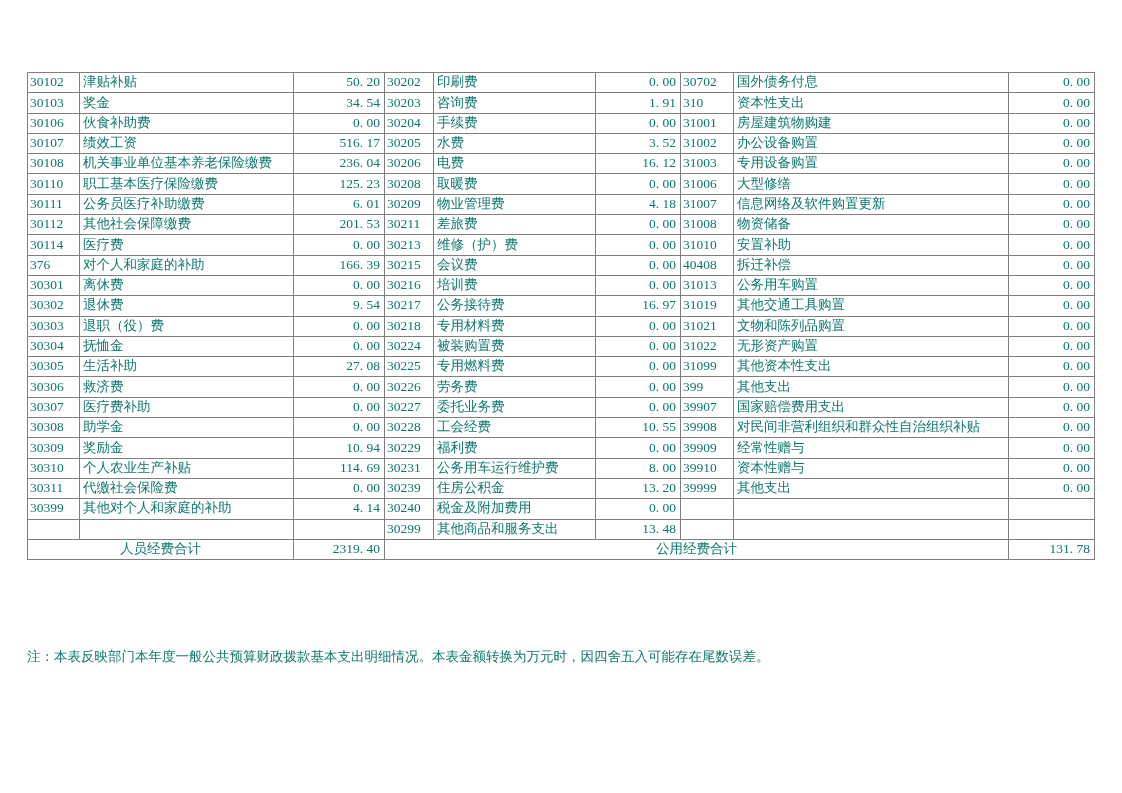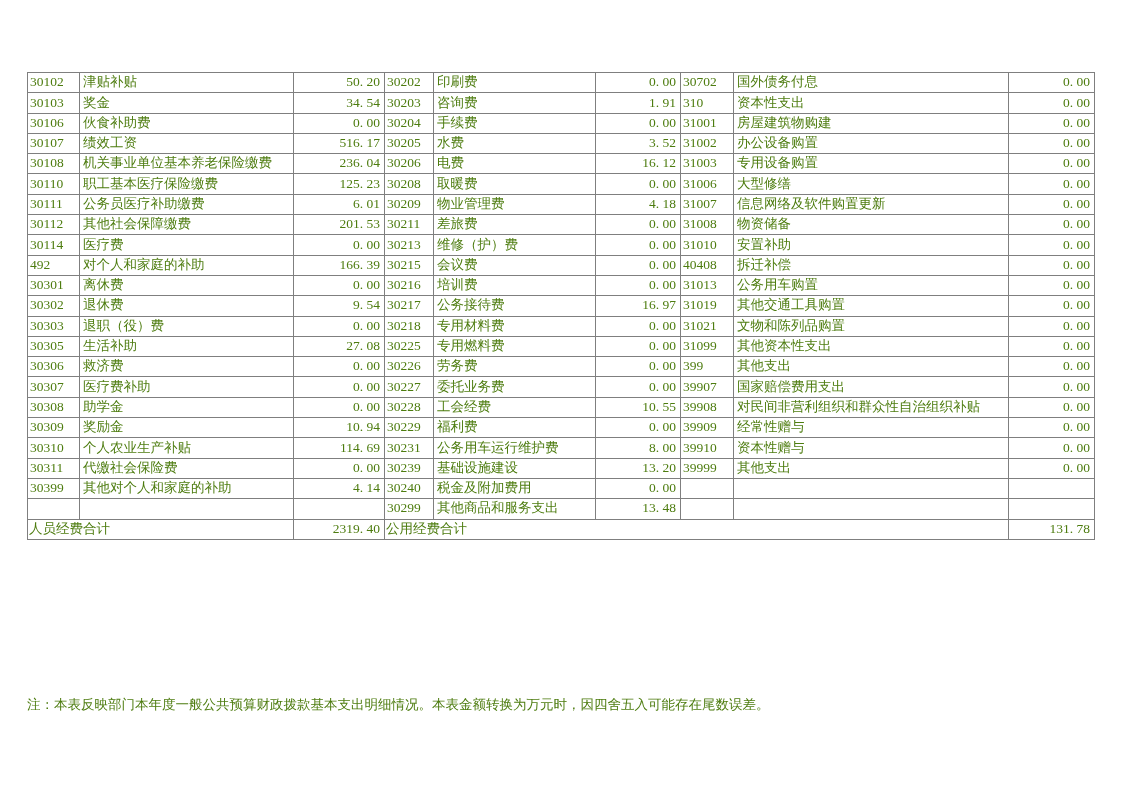--- a/index.html
+++ b/index.html
@@ -3,21 +3,21 @@
 <meta charset="utf-8">
 <style>
   * { box-sizing: border-box; }
   html, body { margin: 0; padding: 0; background: #ffffff; }
   .page {
     position: relative;
     width: 1122px;
     height: 793px;
     background: #ffffff;
     font-family: "Liberation Serif", "DejaVu Serif", serif;
-    color: #4d7c0f;
+    color: #0f766e;
     overflow: hidden;
   }
   table.budget {
     position: absolute;
     left: 27px;
     top: 72px;
     width: 1067px;
     border-collapse: collapse;
     table-layout: fixed;
   }
@@ -27,28 +27,27 @@
     font-size: 13.5px;
     line-height: 1.1;
     padding: 0 1px;
     overflow: hidden;
     white-space: nowrap;
     vertical-align: middle;
   }
   table.budget td.code   { text-align: left;  padding-left: 2px; }
   table.budget td.name   { text-align: left;  padding-left: 3px; }
   table.budget td.amount { text-align: right; padding-right: 4px; }
-  table.budget td.flabel { }
+  table.budget td.flabel { text-align: center; }
   .note {
     position: absolute;
     left: 27px;
     top: 648px;
     font-size: 13.5px;
     white-space: nowrap;
-    margin-top: 48px;
   }
 </style>
 </head>
 <body>
 
 <div class="page">
 
   <table class="budget">
     <colgroup>
       <col style="width:52px">
@@ -155,21 +154,21 @@
           <td class="name">医疗费</td>
           <td class="amount">0. 00</td>
           <td class="code">30213</td>
           <td class="name">维修（护）费</td>
           <td class="amount">0. 00</td>
           <td class="code">31010</td>
           <td class="name">安置补助</td>
           <td class="amount">0. 00</td>
         </tr>
         <tr>
-          <td class="code">492</td>
+          <td class="code">376</td>
           <td class="name">对个人和家庭的补助</td>
           <td class="amount">166. 39</td>
           <td class="code">30215</td>
           <td class="name">会议费</td>
           <td class="amount">0. 00</td>
           <td class="code">40408</td>
           <td class="name">拆迁补偿</td>
           <td class="amount">0. 00</td>
         </tr>
         <tr>
@@ -199,20 +198,31 @@
           <td class="name">退职（役）费</td>
           <td class="amount">0. 00</td>
           <td class="code">30218</td>
           <td class="name">专用材料费</td>
           <td class="amount">0. 00</td>
           <td class="code">31021</td>
           <td class="name">文物和陈列品购置</td>
           <td class="amount">0. 00</td>
         </tr>
         <tr>
+          <td class="code">30304</td>
+          <td class="name">抚恤金</td>
+          <td class="amount">0. 00</td>
+          <td class="code">30224</td>
+          <td class="name">被装购置费</td>
+          <td class="amount">0. 00</td>
+          <td class="code">31022</td>
+          <td class="name">无形资产购置</td>
+          <td class="amount">0. 00</td>
+        </tr>
+        <tr>
           <td class="code">30305</td>
           <td class="name">生活补助</td>
           <td class="amount">27. 08</td>
           <td class="code">30225</td>
           <td class="name">专用燃料费</td>
           <td class="amount">0. 00</td>
           <td class="code">31099</td>
           <td class="name">其他资本性支出</td>
           <td class="amount">0. 00</td>
         </tr>
@@ -269,21 +279,21 @@
           <td class="amount">8. 00</td>
           <td class="code">39910</td>
           <td class="name">资本性赠与</td>
           <td class="amount">0. 00</td>
         </tr>
         <tr>
           <td class="code">30311</td>
           <td class="name">代缴社会保险费</td>
           <td class="amount">0. 00</td>
           <td class="code">30239</td>
-          <td class="name">基础设施建设</td>
+          <td class="name">住房公积金</td>
           <td class="amount">13. 20</td>
           <td class="code">39999</td>
           <td class="name">其他支出</td>
           <td class="amount">0. 00</td>
         </tr>
         <tr>
           <td class="code">30399</td>
           <td class="name">其他对个人和家庭的补助</td>
           <td class="amount">4. 14</td>
           <td class="code">30240</td>

